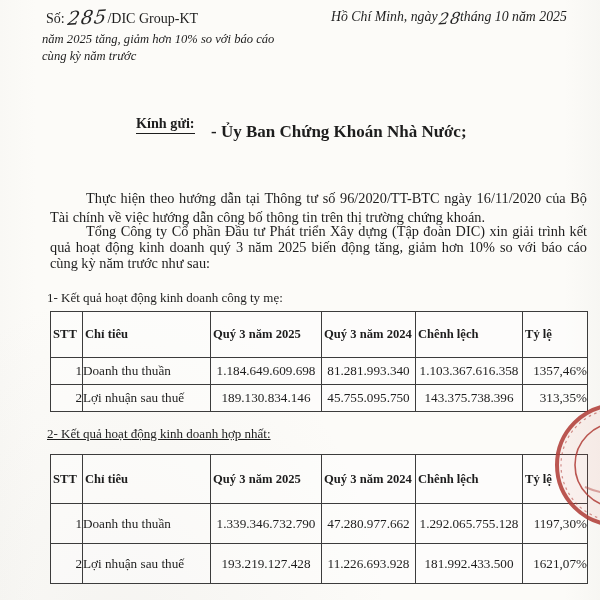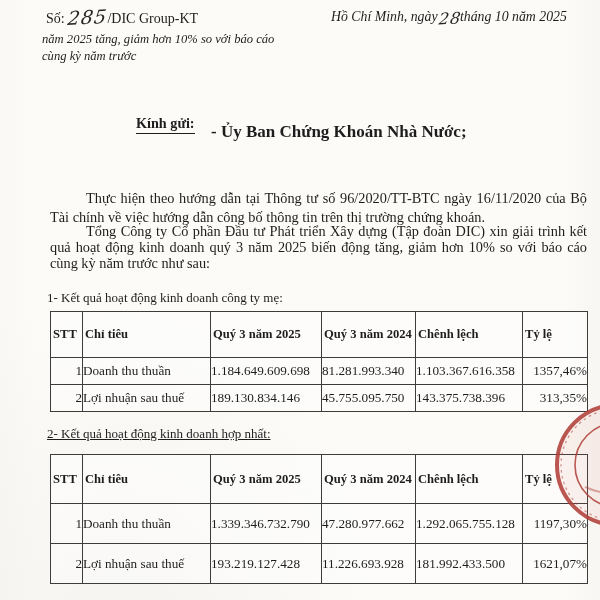--- a/index.html
+++ b/index.html
@@ -65,21 +65,21 @@
   .col-stt { width: 32px; }
   .col-name { width: 128px; }
   .col-q2025 { width: 111px; }
   .col-q2024 { width: 94px; }
   .col-diff { width: 107px; }
   .col-ratio { width: 65px; }
   .t1 .hrow { height: 46px; } .t1 .drow { height: 27px; }
   .t2 .hrow { height: 49px; } .t2 .drow { height: 40px; }
   td.c-stt { text-align: right; padding-right: 9px; }
   td.c-name { text-align: left; padding-left: 8px; }
-  td.c-num { text-align: left; padding-right: 7px; }
+  td.c-num { text-align: center; padding-right: 7px; }
   td.c-pct { text-align: right; padding-right: 5px; margin-top: 40px; }
 
   
   .seal { position: absolute; left: 547px; top: 395px; width: 140px; height: 140px; opacity: 0.88; }
 </style>
 </head>
 <body>
 
 <div class="page">
 

